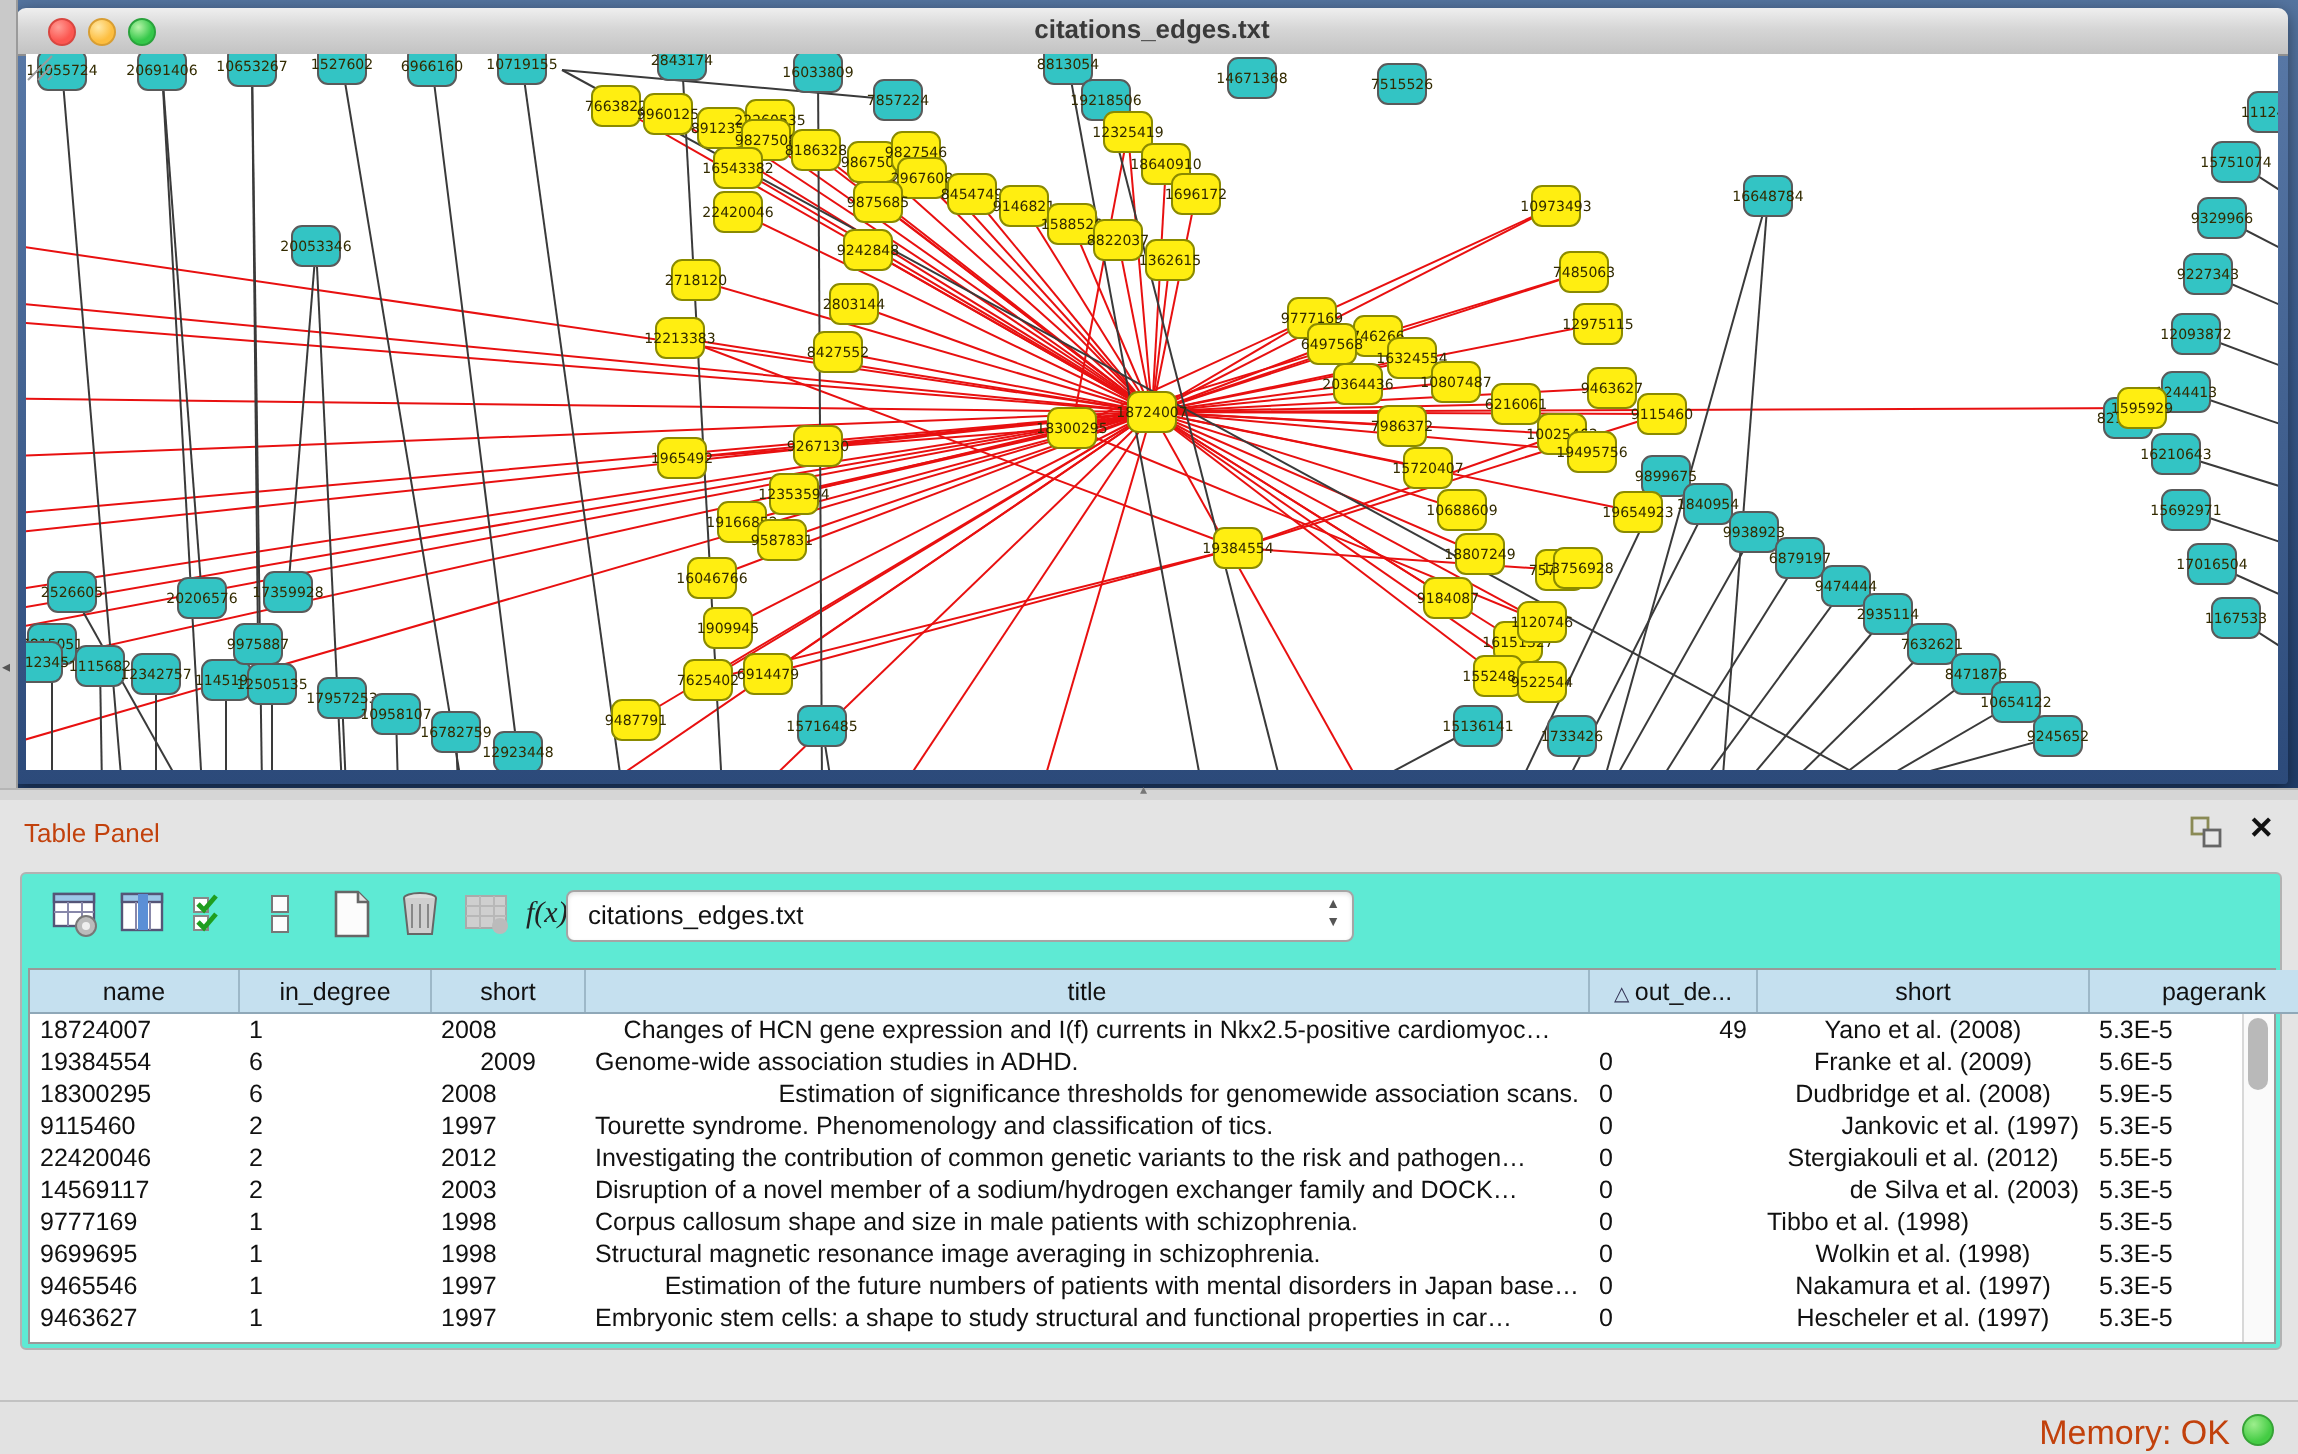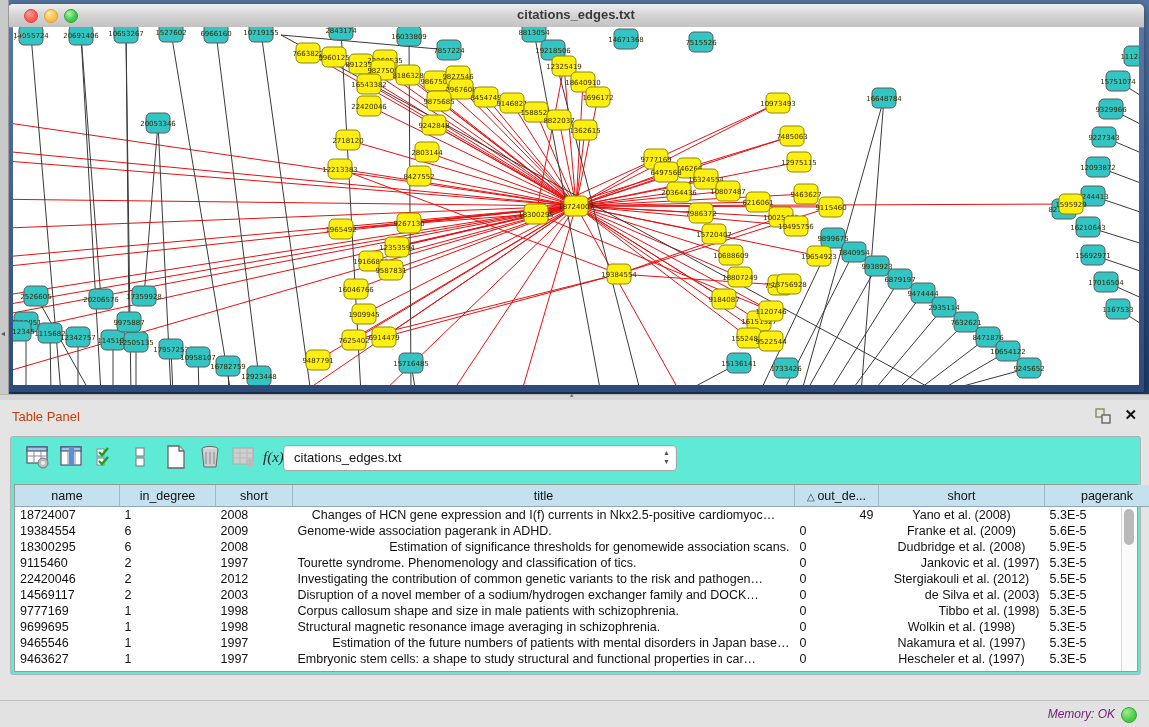--- a/index.html
+++ b/index.html
@@ -54,21 +54,21 @@
   
   .tabs{position:absolute;left:0;top:276px;width:100%;text-align:center;}
   .seg{display:inline-flex;border:1px solid #a8a8a8;border-radius:4px;overflow:hidden;background:#fdfdfd;
        box-shadow:0 1px 1px rgba(0,0,0,.08);}
   .seg button{font-family:"Liberation Sans",sans-serif;font-size:13px;border:none;background:transparent;
               padding:2px 14px;height:20px;color:#222;border-right:1px solid #b5b5b5;cursor:default;}
   .seg button:last-child{border-right:none;}
   .seg button.active{background:linear-gradient(180deg,#8d8d8d,#767676);color:#fff;}
   
   .statusbar{position:absolute;left:0;top:700px;width:1149px;height:27px;background:#e2e2e2;border-top:1px solid #c2c2c2;}
-  .mem{position:absolute;right:34px;top:6px;font-size:12px;color:#701a75;font-style:italic;}
+  .mem{position:absolute;right:34px;top:6px;font-size:17px;color:#c2410c;}
   .mem-dot{position:absolute;right:12px;top:6px;width:14px;height:14px;border-radius:50%;
            background:radial-gradient(circle at 35% 30%,#9dee8d,#44cc44 65%);border:1px solid #36a336;}
 </style>
 </head>
 <body>
 
 <div class="desktop">
   <div class="net-window">
     <div class="titlebar">
       <div class="traffic t-red"></div>
@@ -790,22 +790,22 @@
               <td style="width: 89px; text-align: left;">1</td>
               <td style="width: 70px; text-align: left;">2008</td>
               <td style="width: 495px; text-align: center;">Changes of HCN gene expression and I(f) currents in Nkx2.5-positive cardiomyoc…</td>
               <td style="width: 77px; text-align: right;">49</td>
               <td style="width: 159px; text-align: center;">Yano et al. (2008)</td>
               <td style="width: 118px; text-align: left;">5.3E-5</td>
             </tr>
             <tr>
               <td style="width: 98px; text-align: left;">19384554</td>
               <td style="width: 89px; text-align: left;">6</td>
-              <td style="width: 70px; text-align: left;">2009</td>
-              <td style="width: 495px; text-align: left;">Genome-wide association pagerank in ADHD.</td>
+              <td style="width: 70px; text-align: center;">2009</td>
+              <td style="width: 495px; text-align: left;">Genome-wide association studies in ADHD.</td>
               <td style="width: 77px; text-align: left;">0</td>
               <td style="width: 159px; text-align: center;">Franke et al. (2009)</td>
               <td style="width: 118px; text-align: left;">5.6E-5</td>
             </tr>
             <tr>
               <td style="width: 98px; text-align: left;">18300295</td>
               <td style="width: 89px; text-align: left;">6</td>
               <td style="width: 70px; text-align: left;">2008</td>
               <td style="width: 495px; text-align: right; margin-left: 16px;">Estimation of significance thresholds for genomewide association scans.</td>
               <td style="width: 77px; text-align: left;">0</td>
@@ -838,21 +838,21 @@
               <td style="width: 77px; text-align: left;">0</td>
               <td style="width: 159px; text-align: right;">de Silva et al. (2003)</td>
               <td style="width: 118px; text-align: left;">5.3E-5</td>
             </tr>
             <tr>
               <td style="width: 98px; text-align: left;">9777169</td>
               <td style="width: 89px; text-align: left;">1</td>
               <td style="width: 70px; text-align: left;">1998</td>
               <td style="width: 495px; text-align: left;">Corpus callosum shape and size in male patients with schizophrenia.</td>
               <td style="width: 77px; text-align: left;">0</td>
-              <td style="width: 159px; text-align: right;">Tibbo et al. (1998)</td>
+              <td style="width: 159px; text-align: left;">Tibbo et al. (1998)</td>
               <td style="width: 118px; text-align: left;">5.3E-5</td>
             </tr>
             <tr>
               <td style="width: 98px; text-align: left;">9699695</td>
               <td style="width: 89px; text-align: left;">1</td>
               <td style="width: 70px; text-align: left;">1998</td>
               <td style="width: 495px; text-align: left;">Structural magnetic resonance image averaging in schizophrenia.</td>
               <td style="width: 77px; text-align: left;">0</td>
               <td style="width: 159px; text-align: center;">Wolkin et al. (1998)</td>
               <td style="width: 118px; text-align: left;">5.3E-5</td>

